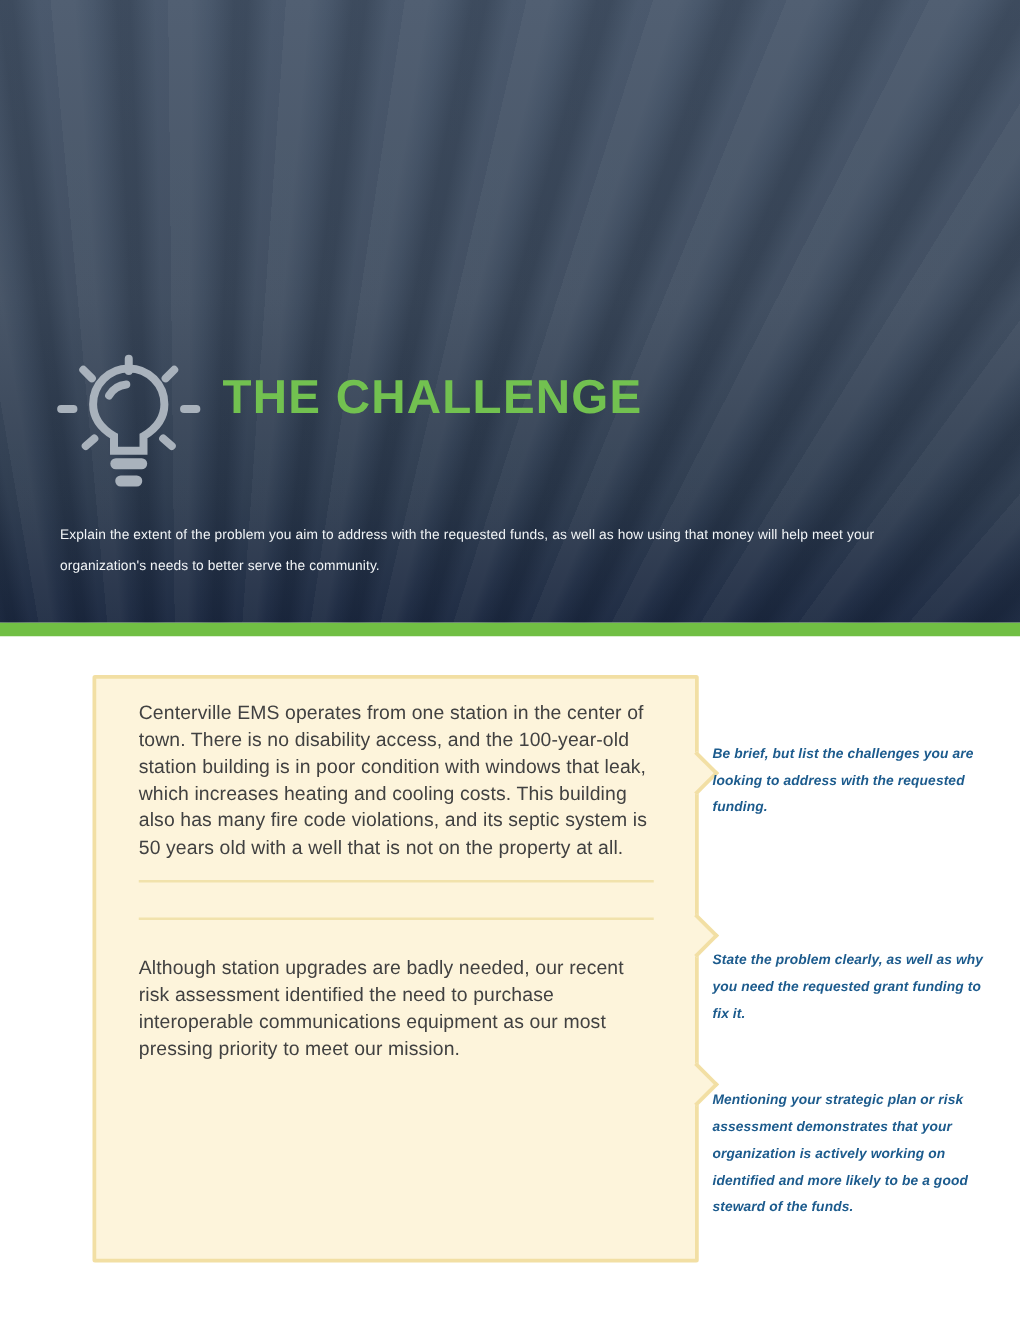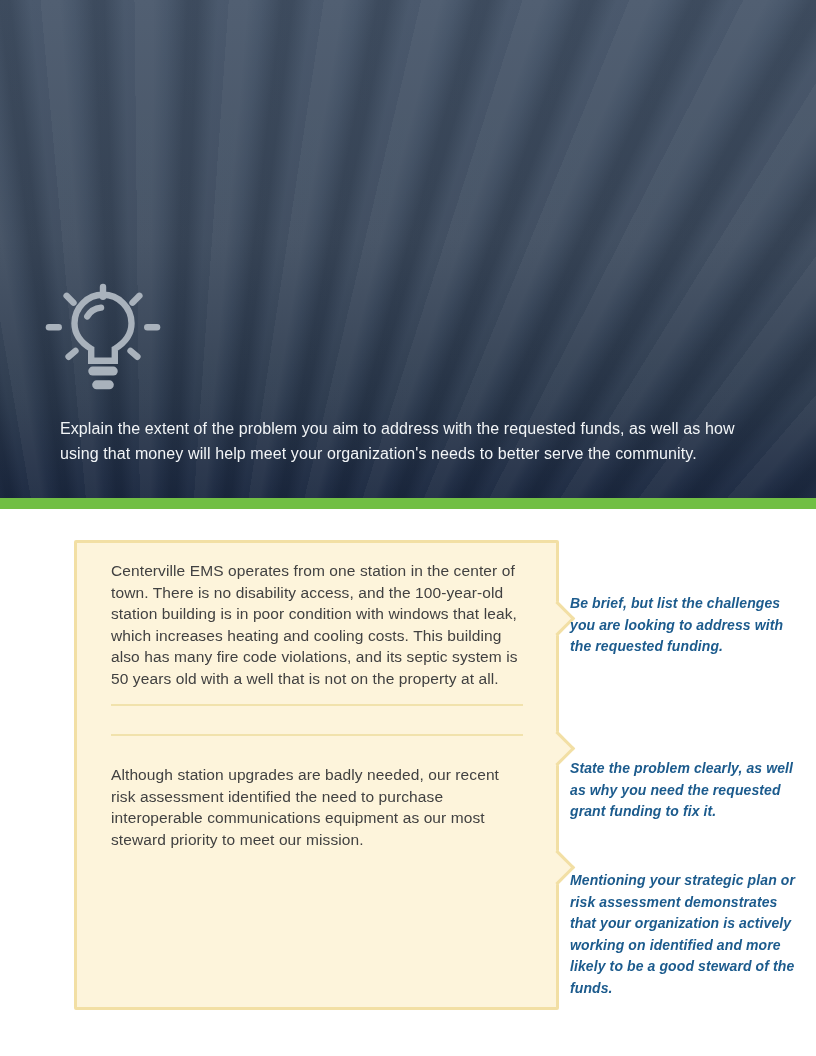--- a/index.html
+++ b/index.html
@@ -68,25 +68,25 @@
     font-size: 38px;
     line-height: 52px;
     font-weight: 700;
     letter-spacing: 1px;
     color: var(--title-green);
     padding-top: 9px;
   }
 
   .subtitle {
     position: absolute;
-    left: 60px;
+    left: 48px;
     top: 416px;
     width: 700px;
     color: #F2F5F7;
-    font-size: 16px;
+    font-size: 11px;
     line-height: 25px;
     font-weight: 500;
     letter-spacing: 0.1px;
   }
 
   
   .accent-bar {
     width: 816px;
     height: 11px;
     background: var(--accent-green);
@@ -141,21 +141,21 @@
     position: absolute;
     left: 570px;
     top: 0;
     width: 228px;
   }
   .tip {
     position: absolute;
     left: 0;
     width: 228px;
     color: var(--tip-blue);
-    font-size: 14px;
+    font-size: 11px;
     line-height: 21.5px;
     font-weight: 700;
     font-style: italic;
     letter-spacing: 0.1px;
   }
   .tip-1 { top: 84px; }
   .tip-2 { top: 249px; }
   .tip-3 { top: 361px; }
 </style>
 </head>
@@ -177,34 +177,34 @@
             <line x1="105" y1="45" x2="115" y2="45"></line>
             <line x1="25" y1="75" x2="32" y2="69"></line>
             <line x1="95" y1="75" x2="88" y2="69"></line>
           </g>
           <g fill="#A9B2BC">
             <rect x="45" y="85" width="30" height="9" rx="4.5"></rect>
             <rect x="49" y="99" width="22" height="9" rx="4.5"></rect>
           </g>
         </svg>
       </span>
-      <h1 class="title"><br></h1>
+      <h1 class="title"><span>THE CHALLENGE</span><br></h1>
     </div>
     <p class="subtitle">Explain the extent of the problem you aim to address with the requested funds, as well as how using that money will help meet your organization's needs to better serve the community.</p>
   </header>
 
   <div class="accent-bar"></div>
 
   <main class="content">
 
     <section class="callout">
       <p>Centerville EMS operates from one station in the center of town. There is no disability access, and the 100-year-old station building is in poor condition with windows that leak, which increases heating and cooling costs. This building also has many fire code violations, and its septic system is 50 years old with a well that is not on the property at all.</p>
       <hr class="divider">
       <hr class="divider">
-      <p>Although station upgrades are badly needed, our recent risk assessment identified the need to purchase interoperable communications equipment as our most steward priority to meet our mission.</p>
+      <p>Although station upgrades are badly needed, our recent risk assessment identified the need to purchase interoperable communications equipment as our most pressing priority to meet our mission.</p>
       <span class="tail tail-1"></span>
       <span class="tail tail-2"></span>
       <span class="tail tail-3"></span>
     </section>
 
     <aside class="tips">
       <p class="tip tip-1">Be brief, but list the challenges you are looking to address with the requested funding.</p>
       <p class="tip tip-2">State the problem clearly, as well as why you need the requested grant funding to fix it.</p>
       <p class="tip tip-3">Mentioning your strategic plan or risk assessment demonstrates that your organization is actively working on identified and more likely to be a good steward of the funds.</p>
     </aside>

